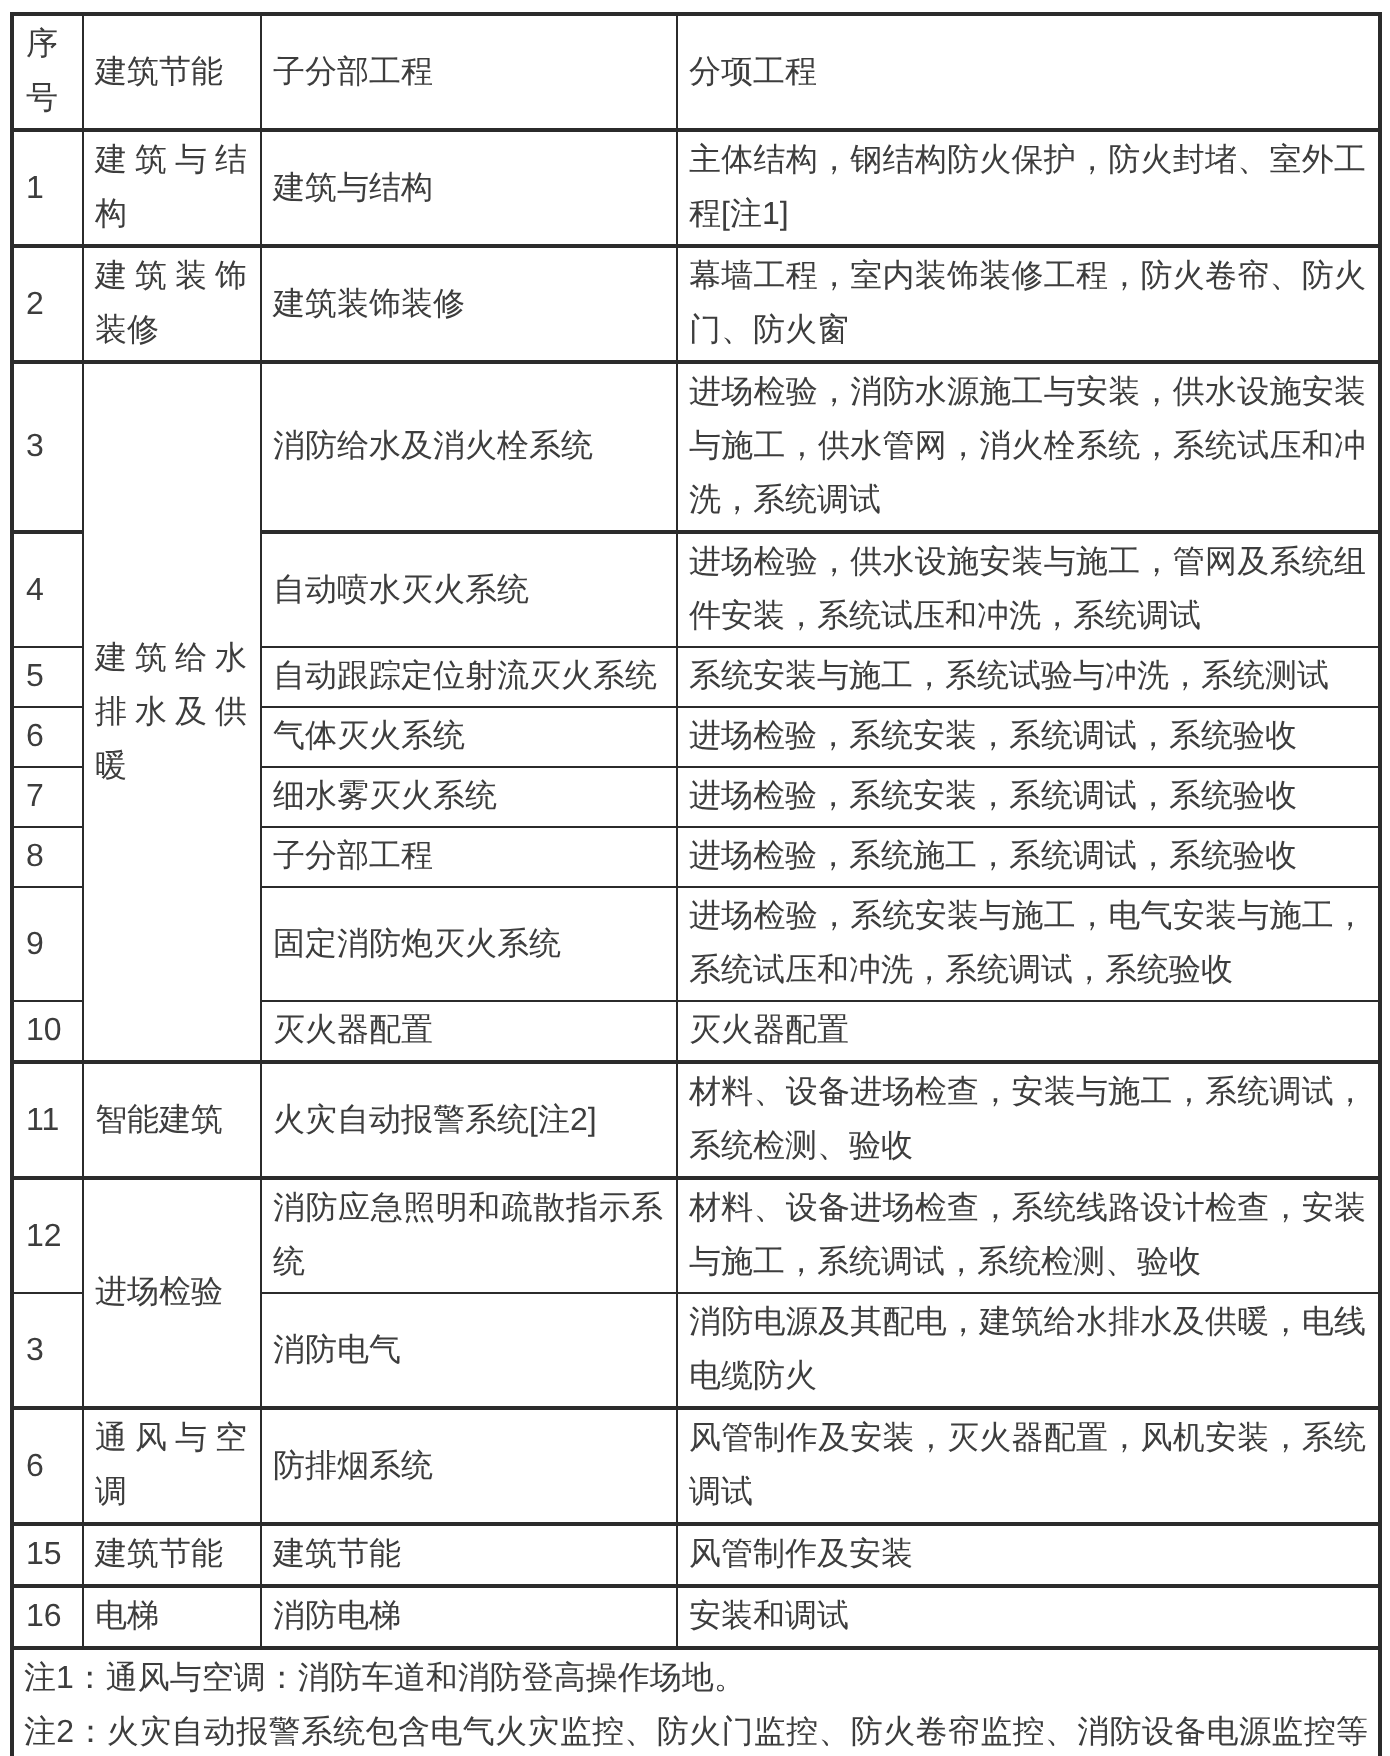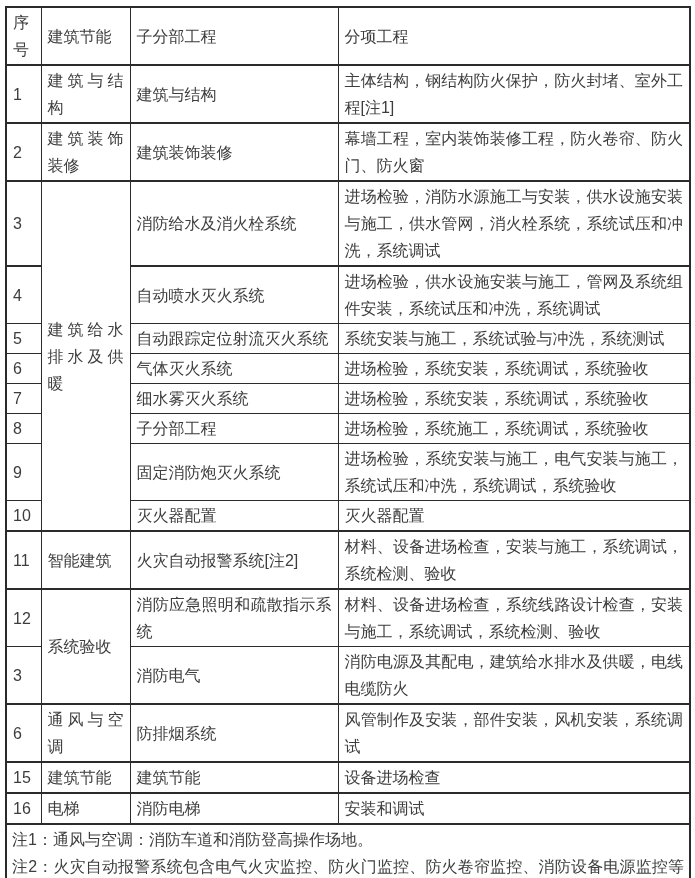--- a/index.html
+++ b/index.html
@@ -124,43 +124,43 @@
 
   <tr class="sec">
     <td class="no-cell">11</td>
     <td>智能建筑</td>
     <td>火灾自动报警系统[注2]</td>
     <td>材料、设备进场检查，安装与施工，系统调试，系统检测、验收</td>
   </tr>
 
   <tr>
     <td class="no-cell">12</td>
-    <td rowspan="2" class="thickb">系统验收</td>
+    <td rowspan="2" class="thickb">进场检验</td>
     <td>消防应急照明和疏散指示系统</td>
     <td>材料、设备进场检查，系统线路设计检查，安装与施工，系统调试，系统检测、验收</td>
   </tr>
 
   <tr class="sec">
     <td class="no-cell">3</td>
     <td>消防电气</td>
     <td>消防电源及其配电，建筑给水排水及供暖，电线电缆防火</td>
   </tr>
 
   <tr class="sec">
     <td class="no-cell">6</td>
     <td>通风与空调</td>
     <td>防排烟系统</td>
-    <td>风管制作及安装，部件安装，风机安装，系统调试</td>
+    <td>风管制作及安装，灭火器配置，风机安装，系统调试</td>
   </tr>
 
   <tr class="sec">
     <td class="no-cell">15</td>
     <td>建筑节能</td>
     <td>建筑节能</td>
-    <td>设备进场检查</td>
+    <td>风管制作及安装</td>
   </tr>
 
   <tr class="sec">
     <td class="no-cell">16</td>
     <td>电梯</td>
     <td>消防电梯</td>
     <td>安装和调试</td>
   </tr>
 
   <tr>

